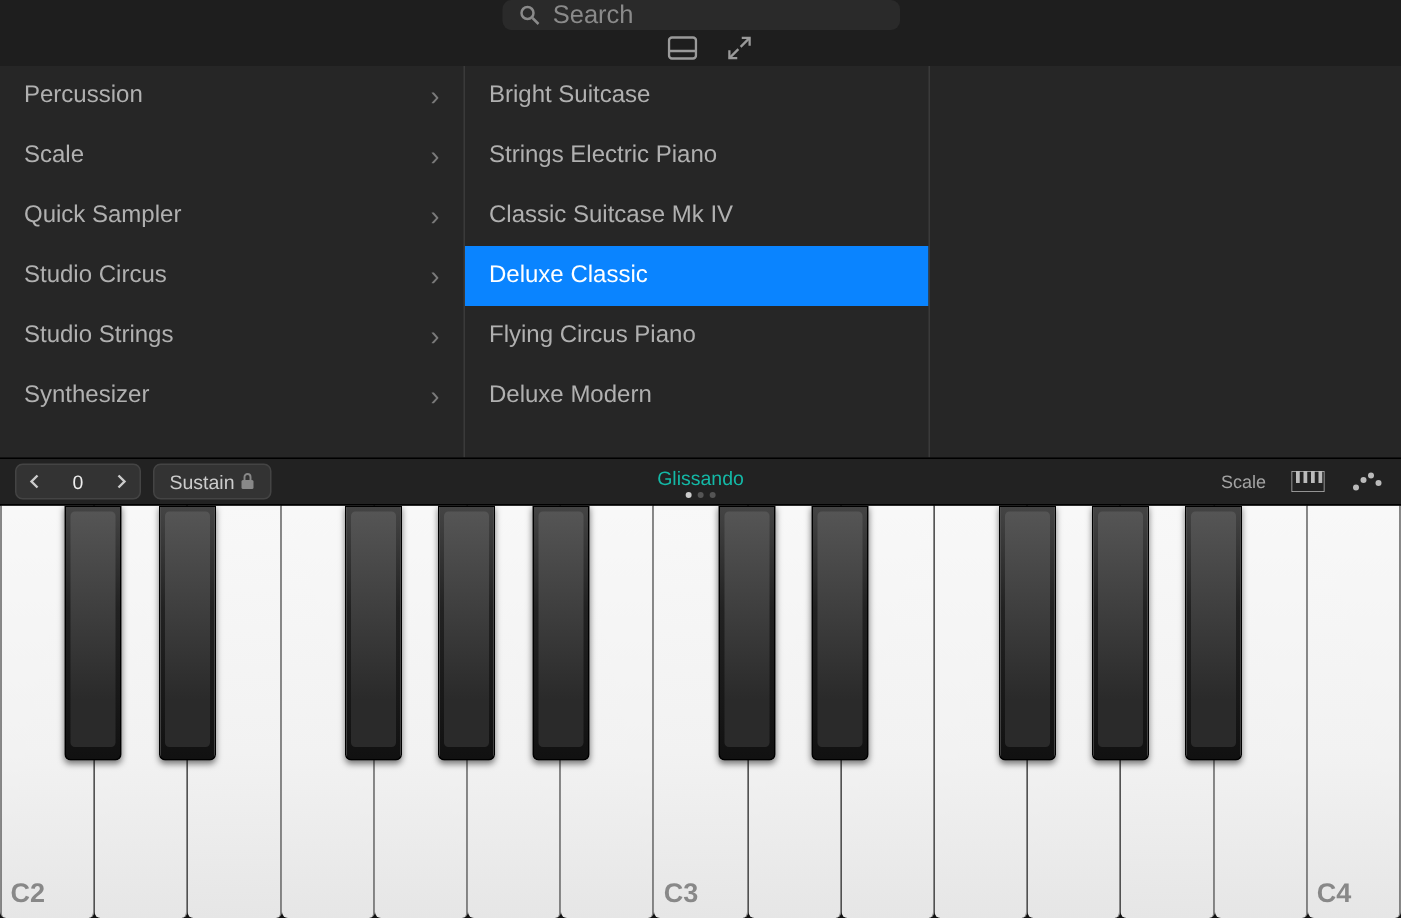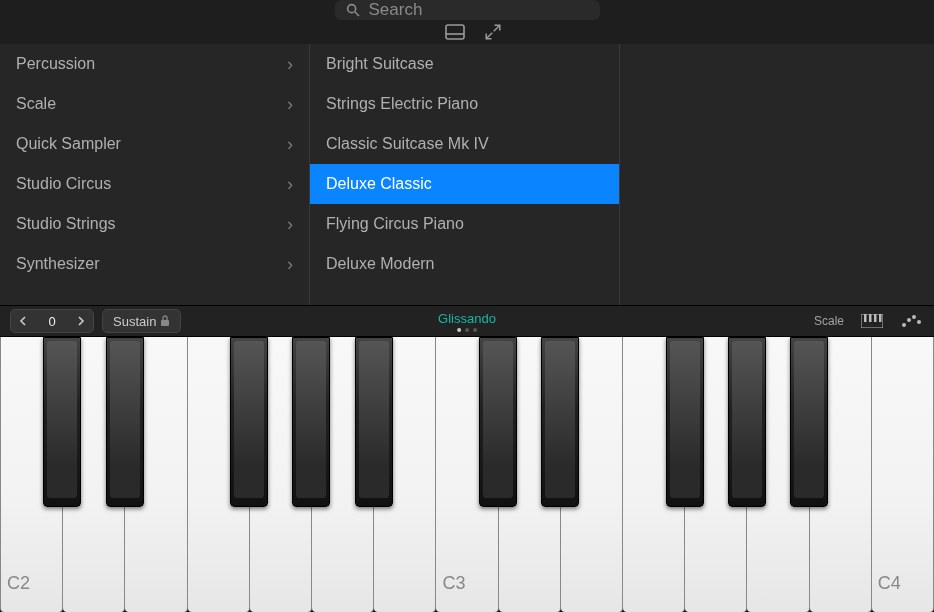--- a/index.html
+++ b/index.html
@@ -176,24 +176,24 @@
     flex: 1;
     background: linear-gradient(#f8f8f8 0%, #f2f2f2 60%, #e6e6e6 100%);
     border-right: 1px solid #888;
     border-bottom-left-radius: 4px;
     border-bottom-right-radius: 4px;
     position: relative;
   }
   .white-key:first-child { border-left: 1px solid #888; }
   .key-label {
     position: absolute;
-    bottom: 18px;
+    bottom: 6px;
     left: 6px;
     font-size: 18px;
-    font-weight: 400;
+    font-weight: 700;
     color: #888;
   }
   .black-keys {
     position: absolute;
     top: 0; left: 0; right: 0;
     height: 170px;
     pointer-events: none;
   }
   .black-key {
     position: absolute;

